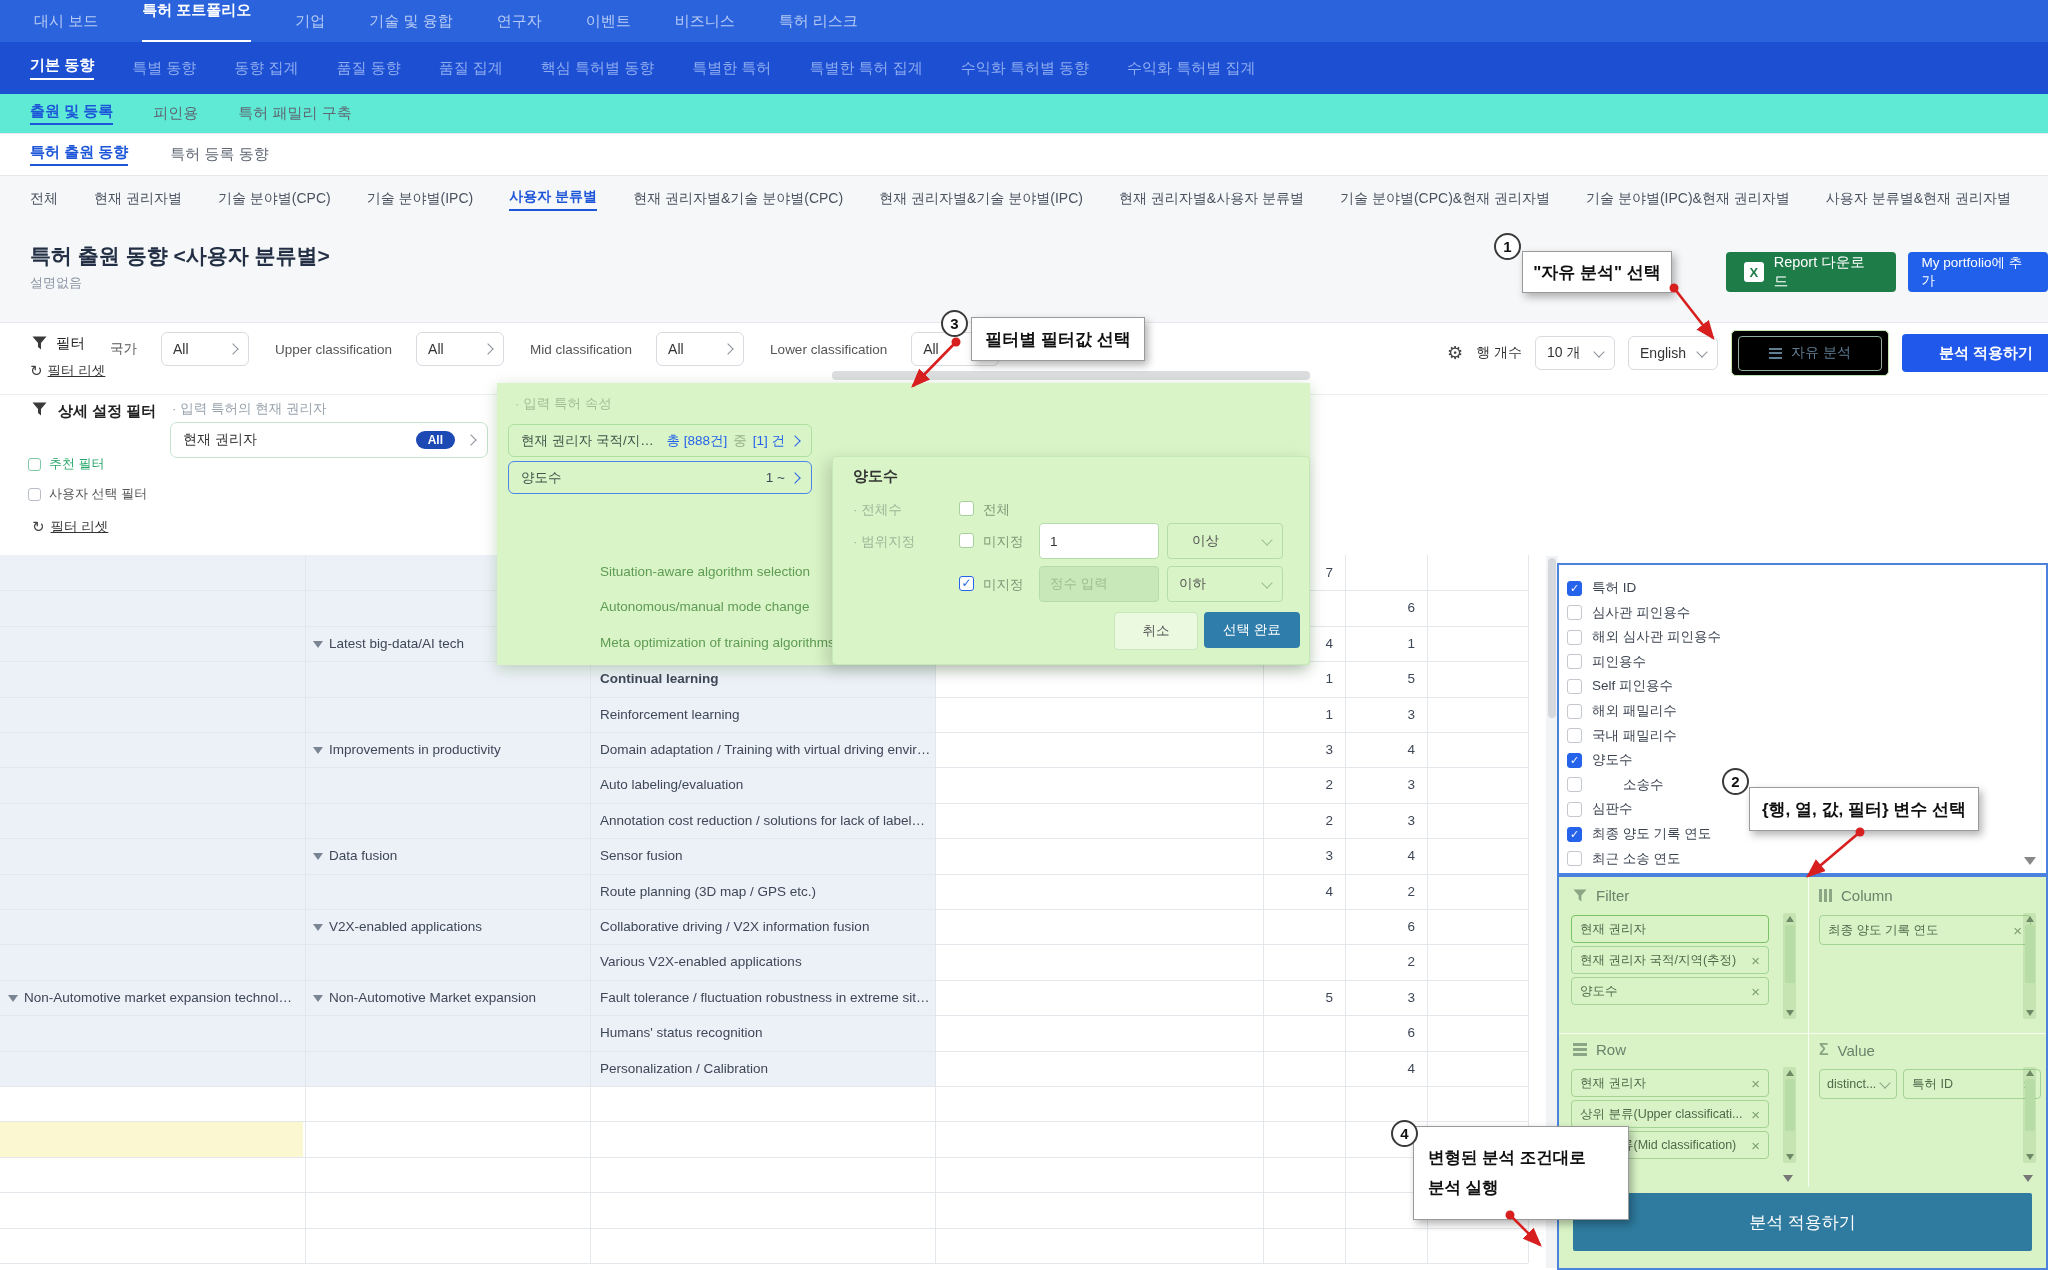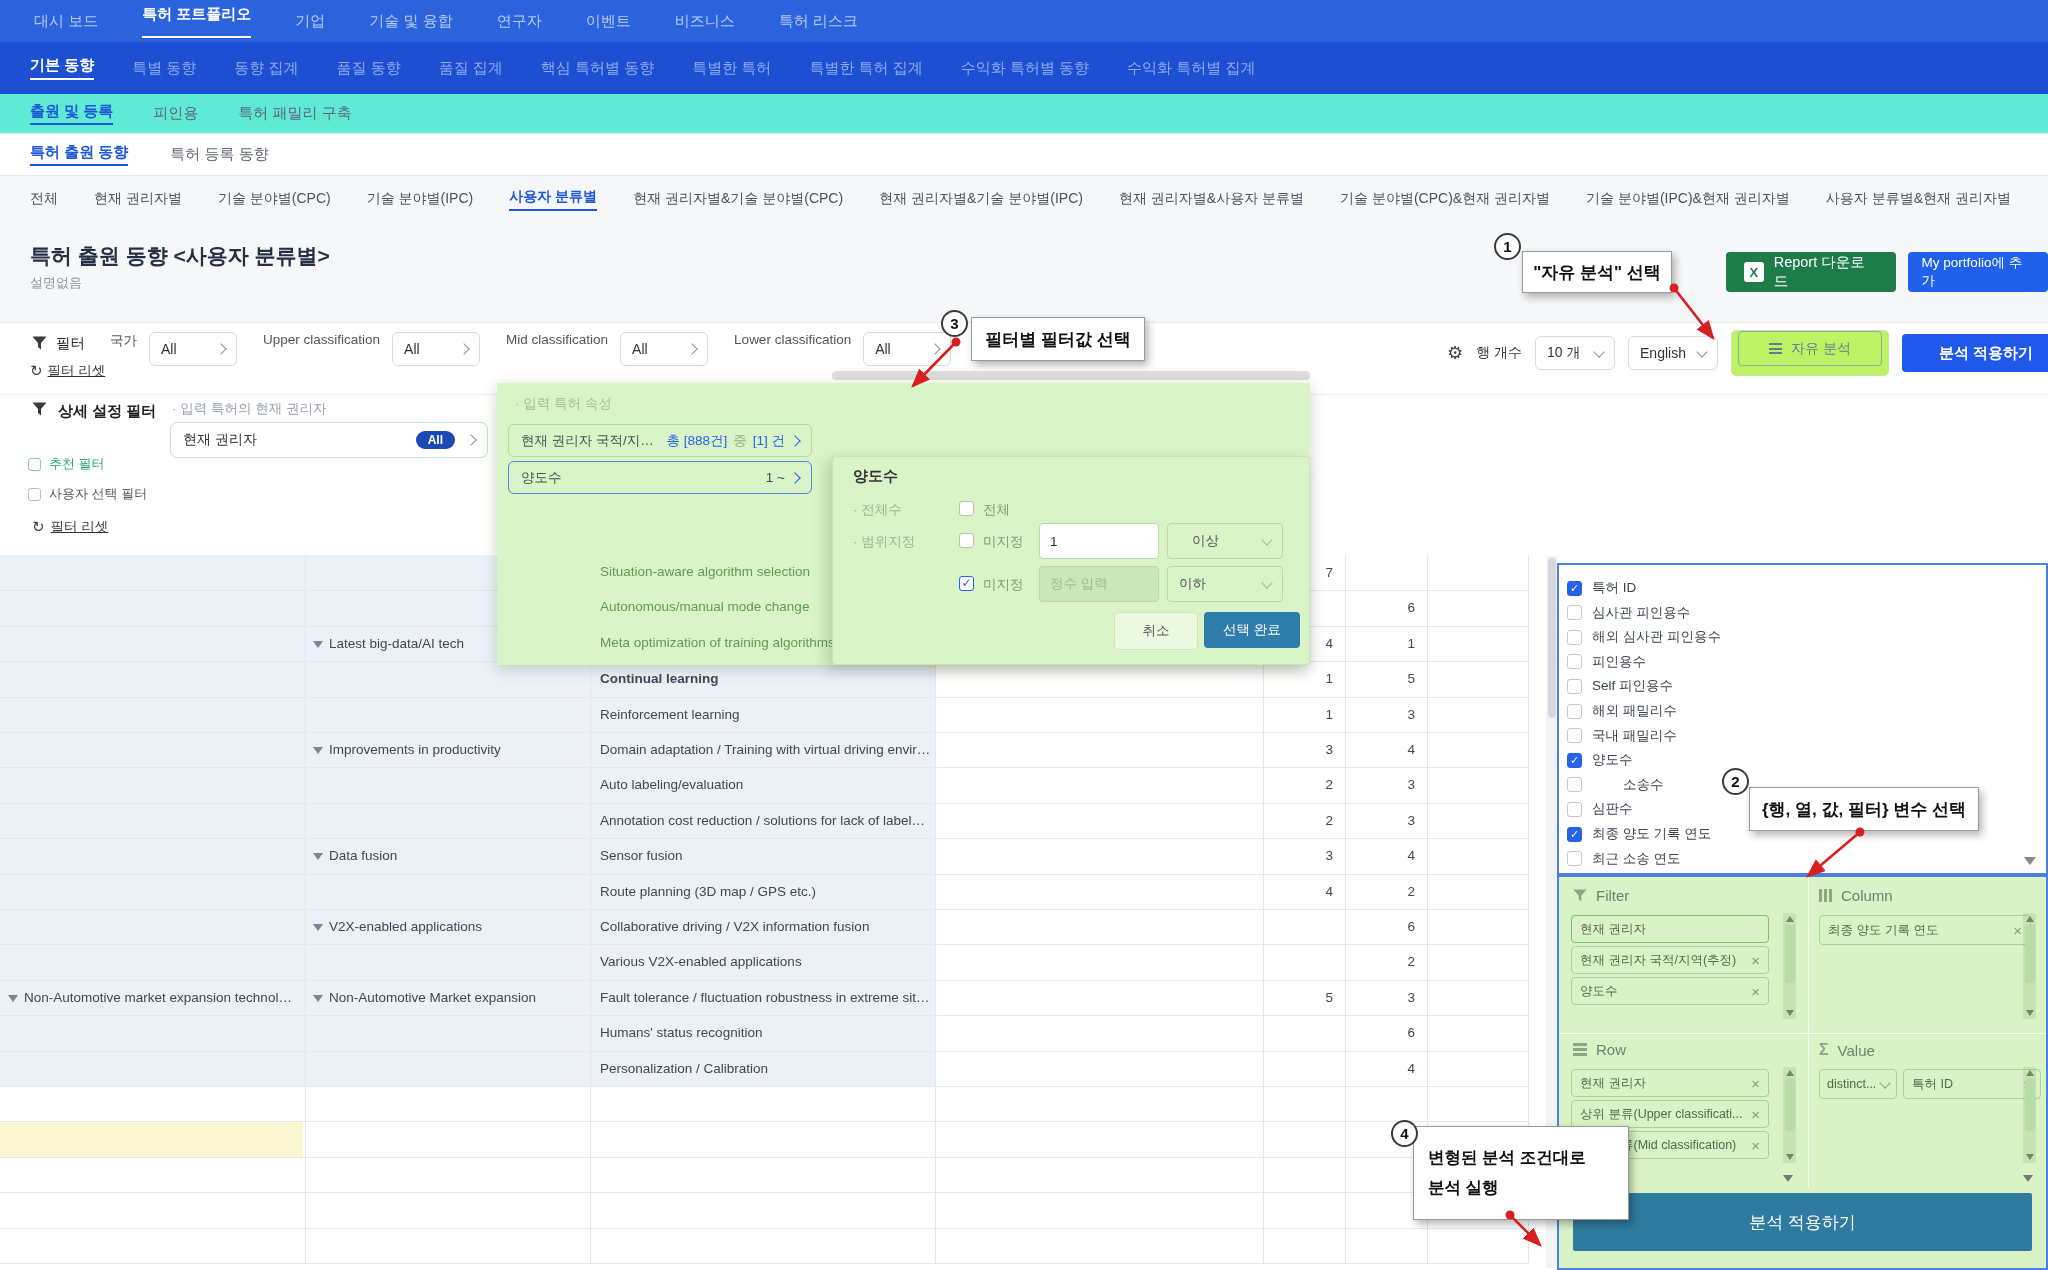--- a/index.html
+++ b/index.html
@@ -5,21 +5,21 @@
   html,body{margin:0;padding:0;}
   body{position:relative;width:2048px;height:1270px;overflow:hidden;background:#f6f7f8;
        font-family:"Liberation Sans","DejaVu Sans",sans-serif;color:#333;}
   .abs{position:absolute;}
   .flex{display:flex;align-items:center;}
 
   
   .navbar{position:absolute;left:0;width:2048px;display:flex;align-items:center;box-sizing:border-box;}
   #nav1-items{top:0;height:42px;background:#2b63dd;gap:44px;padding-left:34px;}
   #nav1-items .navitem{color:#b7cbf4;font-size:15px;cursor:pointer;white-space:nowrap;}
-  #nav1-items .navitem.active{color:#fff;font-weight:bold;border-bottom:2px solid #fff;padding-bottom:12px;}
+  #nav1-items .navitem.active{color:#fff;font-weight:bold;border-bottom:2px solid #fff;padding-bottom:20px;}
   #nav2-items{top:42px;height:52px;background:#1d4fd3;gap:38px;padding-left:30px;}
   #nav2-items .navitem{color:#8fadf0;font-size:15px;white-space:nowrap;}
   #nav2-items .navitem.active{color:#fff;font-weight:bold;border-bottom:2px solid #fff;padding-bottom:3px;}
   #nav3-items{top:94px;height:40px;background:#5eead4;border-bottom:1px solid #e6e8eb;gap:40px;padding-left:30px;}
   #nav3-items .navitem{color:#5f6673;font-size:15px;white-space:nowrap;}
   #nav3-items .navitem.active{color:#1d56d8;font-weight:bold;border-bottom:2px solid #1d56d8;padding-bottom:2px;}
   #nav4-items{top:134px;height:42px;background:#fff;border-bottom:1px solid #e6e8eb;gap:42px;padding-left:30px;}
   #nav4-items .navitem{color:#5f6673;font-size:15px;white-space:nowrap;}
   #nav4-items .navitem.active{color:#1d56d8;font-weight:bold;border-bottom:2px solid #1d56d8;padding-bottom:2px;}
   #tabs-items{top:184px;height:30px;gap:36px;padding-left:30px;}
@@ -38,33 +38,33 @@
   #header-buttons{left:1726px;top:252px;gap:12px;}
   .btn-report{height:40px;background:#1e7c49;border-radius:4px;color:#fff;font-size:14.5px;padding:0 18px;gap:10px;cursor:pointer;}
   .xicon{width:20px;height:20px;background:#fff;border-radius:3px;display:flex;align-items:center;justify-content:center;color:#1e7c49;font-weight:bold;font-size:13px;}
   .btn-portfolio{height:40px;background:#2160ea;border-radius:4px;color:#fff;font-size:13.5px;padding:0 14px;cursor:pointer;}
   #filterbar-label{left:56px;top:334px;font-size:14.5px;color:#222;}
   #filterbar-funnel{left:32px;top:336px;}
   #filterbar-reset{left:30px;top:362px;gap:5px;font-size:13.5px;color:#333;}
   #filterbar-reset .rlabel{text-decoration:underline;}
   .refresh-ic{font-size:15px;color:#444;}
   #filter-fields{left:110px;top:332px;gap:26px;}
-  .ffield{display:flex;align-items:flex-start;gap:12px;}
+  .ffield{display:flex;align-items:center;gap:24px;}
   .flabel{font-size:13.5px;color:#555;white-space:nowrap;}
   .sel{width:88px;height:34px;border:1px solid #d8dbe0;border-radius:6px;background:#fff;display:flex;align-items:center;justify-content:space-between;padding:0 11px;box-sizing:border-box;font-size:14px;color:#333;cursor:pointer;}
   .chr{display:inline-block;width:7px;height:7px;border-right:1.6px solid #8b919b;border-bottom:1.6px solid #8b919b;transform:rotate(-45deg);}
   .chd{display:inline-block;width:7px;height:7px;border-right:1.6px solid #8b919b;border-bottom:1.6px solid #8b919b;transform:rotate(45deg);margin-top:-3px;}
   .chr.blue{border-color:#2563eb;}
 
   #toolbar-right{left:1447px;top:330px;gap:13px;}
   .gear-ic{font-size:18px;color:#444;}
   #rowcount-label{font-size:14px;color:#333;white-space:nowrap;}
   .sel.small{width:80px;}
   .sel.lang{width:90px;}
-  #free-wrap{width:158px;height:46px;background:#bef264;border:1px solid #c2e5ad;border-radius:5px;box-sizing:border-box;display:flex;align-items:flex-start;justify-content:center;}
+  #free-wrap{width:158px;height:46px;background:#000000;border:1px solid #c2e5ad;border-radius:5px;box-sizing:border-box;display:flex;align-items:center;justify-content:center;}
   #free-btn{width:142px;height:33px;border:1px solid #8fae9b;border-radius:4px;display:flex;align-items:center;justify-content:center;gap:9px;color:#5f7d93;font-size:14px;cursor:pointer;}
   .licon{display:flex;flex-direction:column;gap:2.5px;}
   .licon i{display:block;width:13px;height:2px;background:#5f7d93;}
   #apply-top{width:168px;height:38px;background:#1f58ea;border-radius:4px;color:#fff;font-weight:bold;font-size:15px;display:flex;align-items:center;justify-content:center;cursor:pointer;}
   .hstrip{left:832px;top:371px;width:478px;height:9px;background:#dcdddf;border-radius:4px;}
 
   
   #detail-funnel{left:32px;top:402px;}
   #detail-title{left:58px;top:402px;font-size:15px;font-weight:bold;color:#222;}
   #detail-input-label{left:172px;top:400px;font-size:13.5px;color:#98a2ad;}

